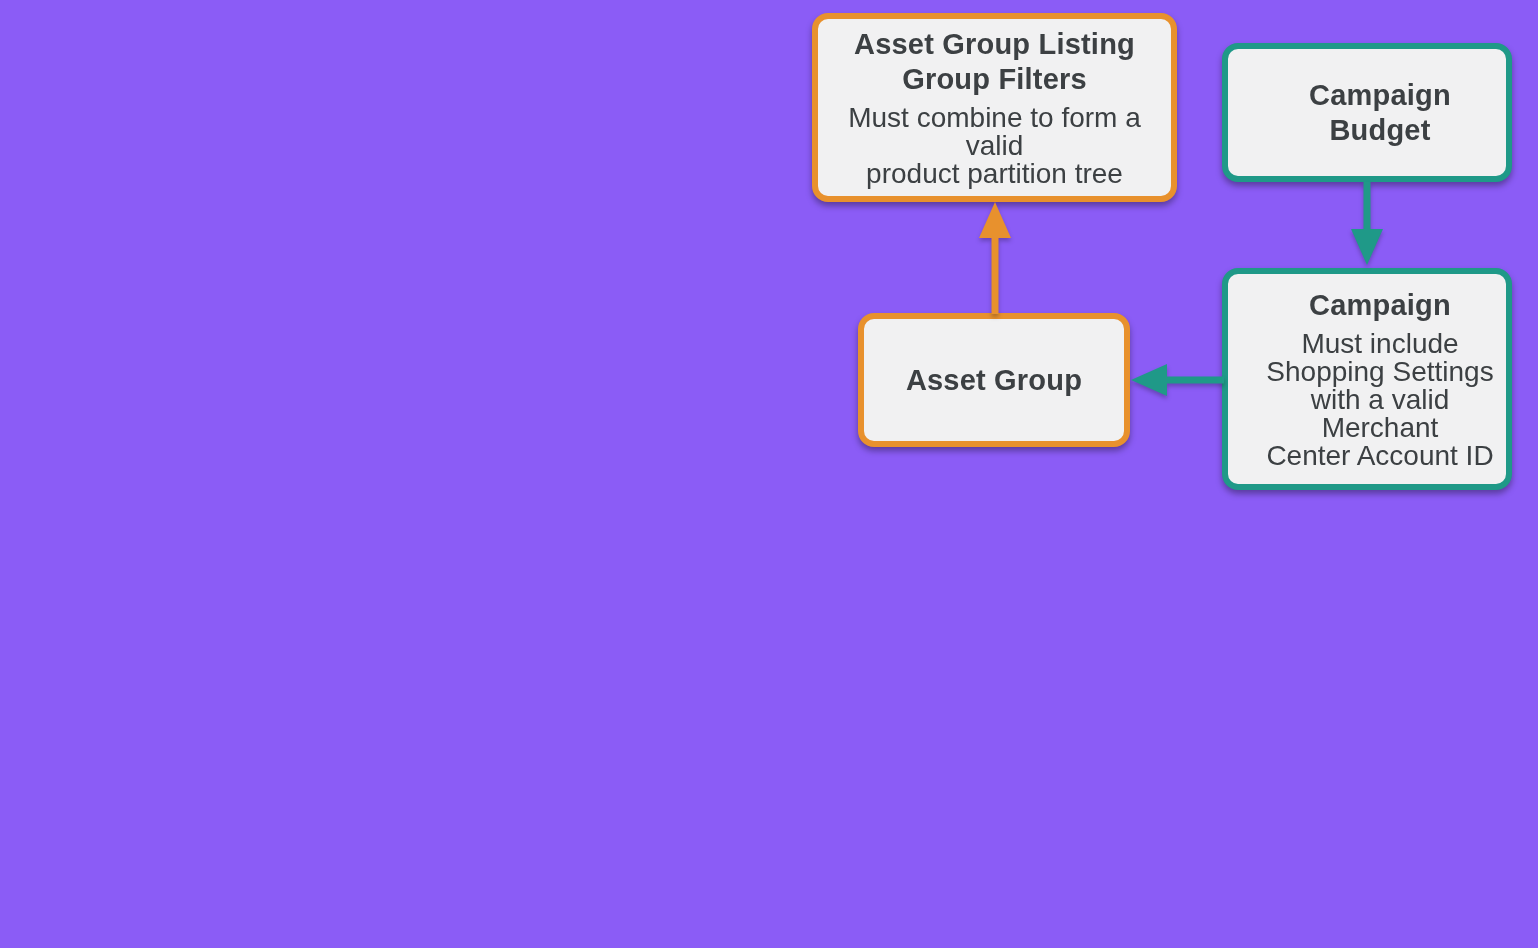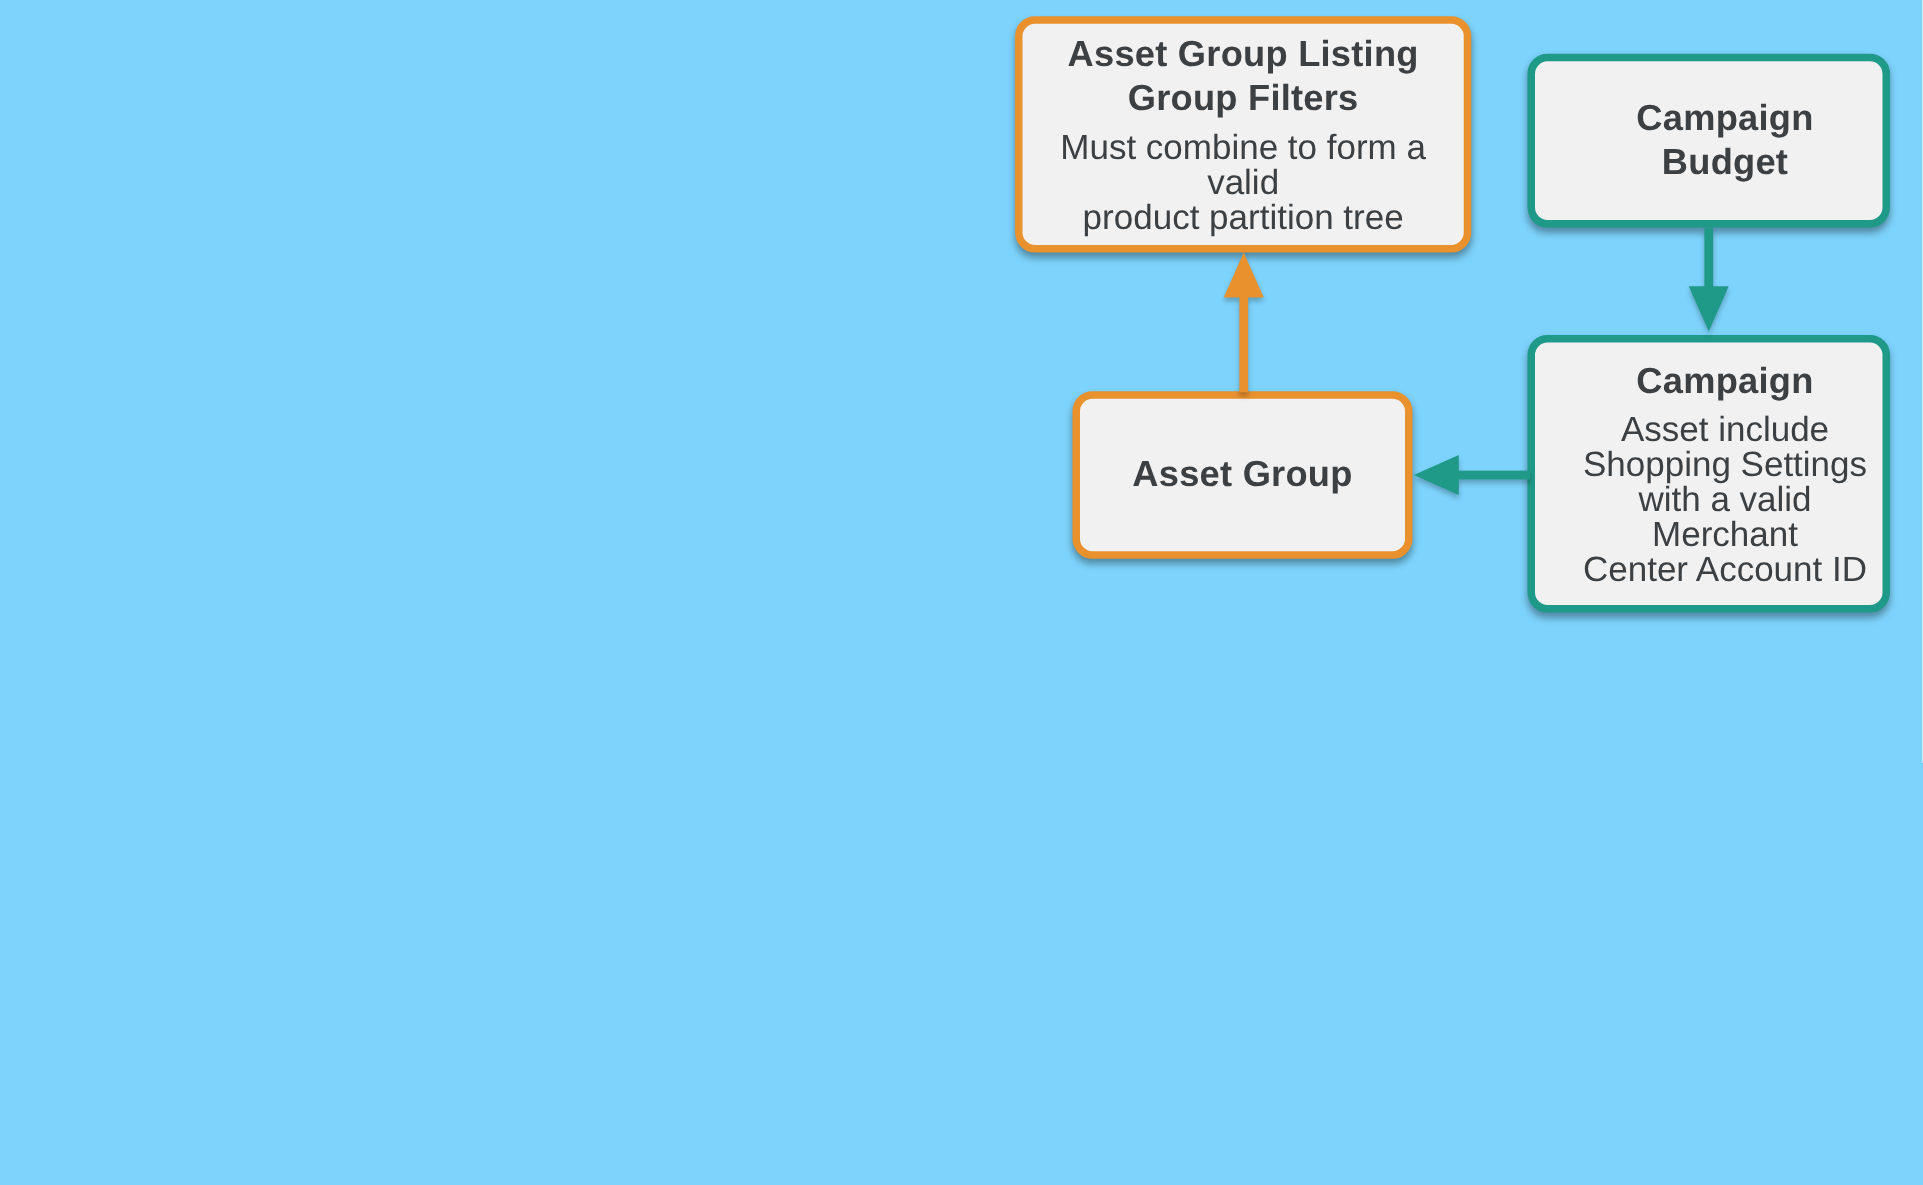--- a/index.html
+++ b/index.html
@@ -5,21 +5,21 @@
   html, body {
     margin: 0;
     padding: 0;
     background: #FFFFFF;
     font-family: "Liberation Sans", "DejaVu Sans", sans-serif;
   }
   .canvas {
     position: relative;
     width: 1538px;
     height: 948px;
-    background: #7dd3fc;
+    background: #8b5cf6;
     overflow: hidden;
   }
   .node {
     position: absolute;
     box-sizing: border-box;
     background: var(--box-fill, #F1F1F2);
     border: 6px solid #888;
     border-radius: 16px;
     box-shadow: 0 4px 6px rgba(0, 0, 0, 0.35);
     display: flex;
@@ -87,21 +87,21 @@
 product partition tree</div>
   </div>
 
   <div class="node teal box-campaign-budget">
     <div class="node-title">Campaign
 Budget</div>
   </div>
 
   <div class="node teal box-campaign">
     <div class="node-title">Campaign</div>
-    <div class="node-subtitle">Asset include
+    <div class="node-subtitle">Must include
 Shopping Settings
 with a valid Merchant
 Center Account ID</div>
   </div>
 
   <div class="node orange box-asset-group">
     <div class="node-title">Asset Group</div>
   </div>
 
   <svg class="arrow arrow-up" width="44" height="114" viewBox="0 0 44 114" aria-hidden="true">

